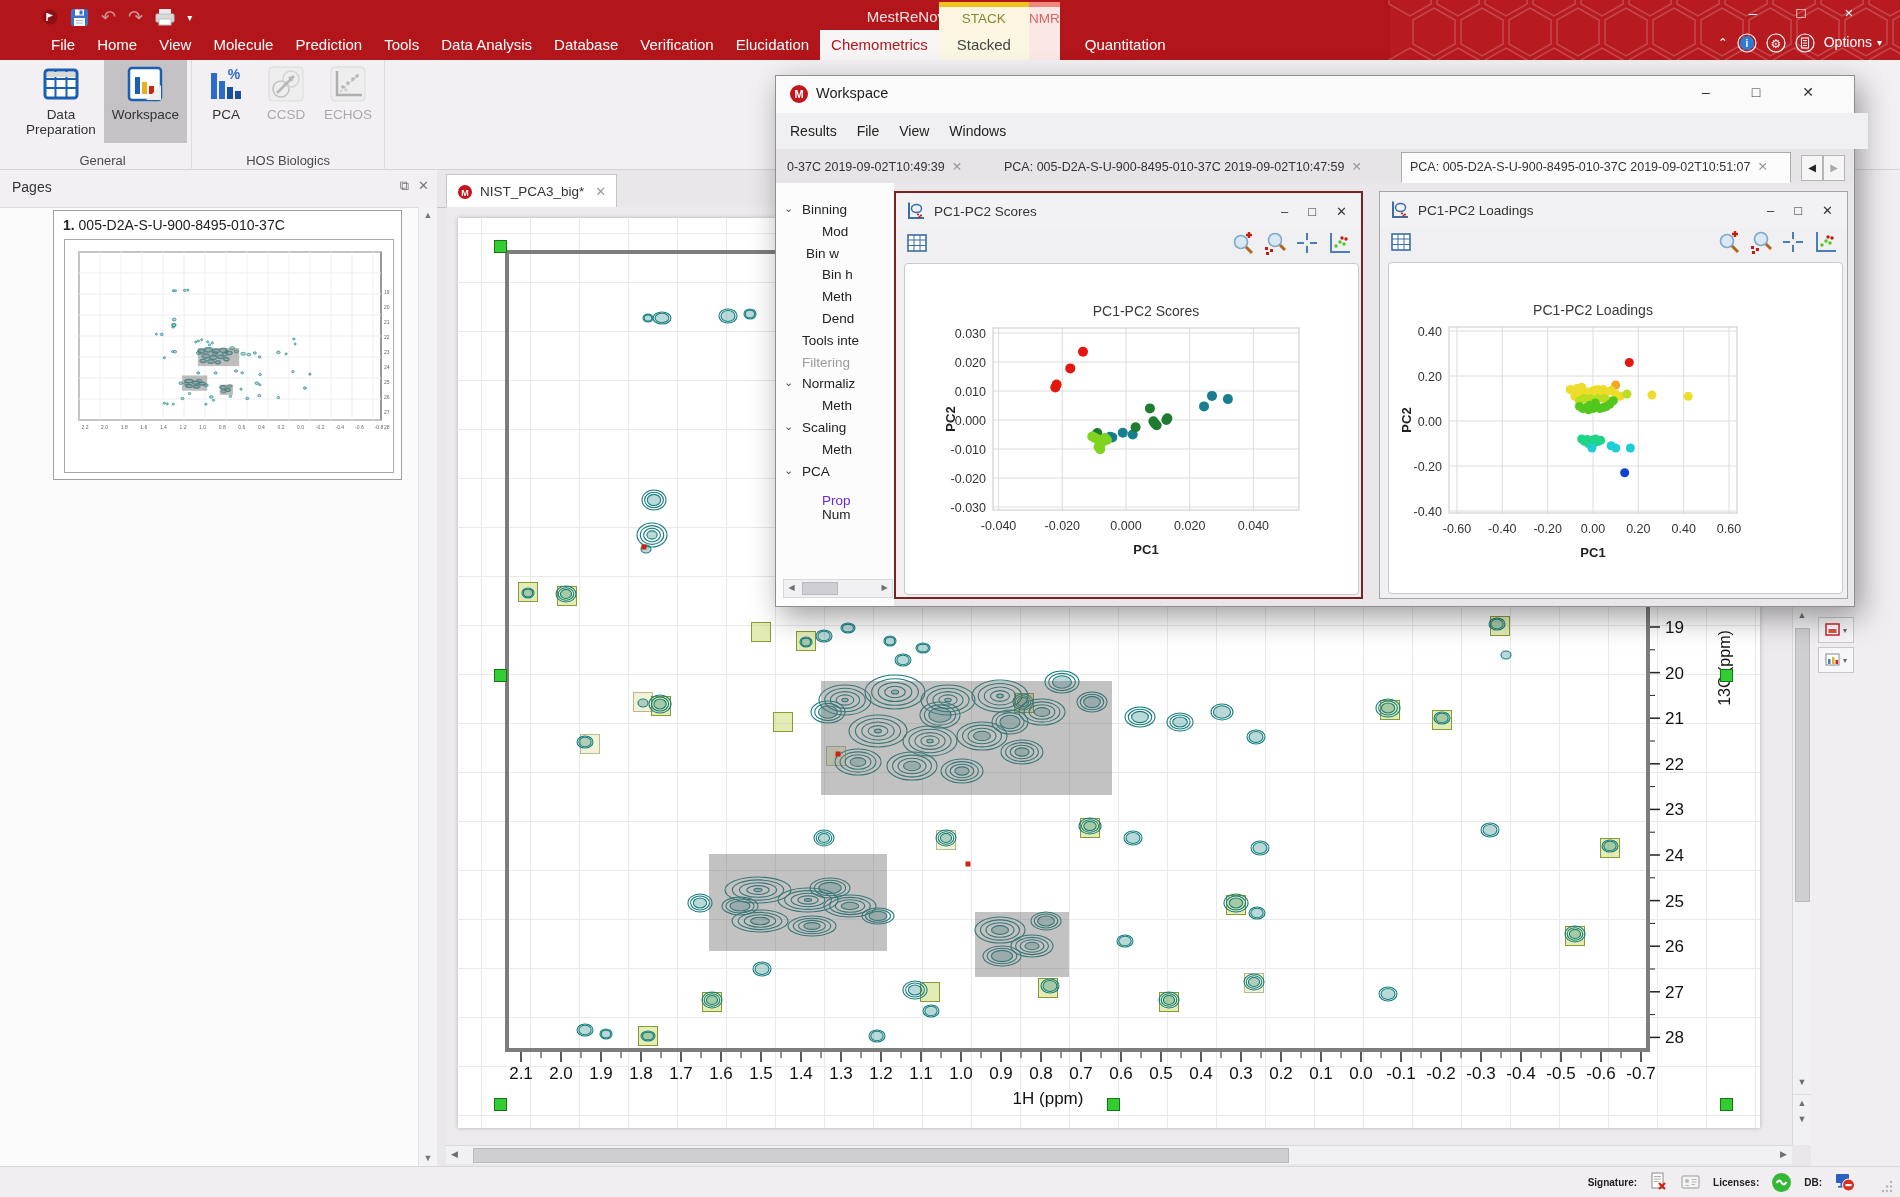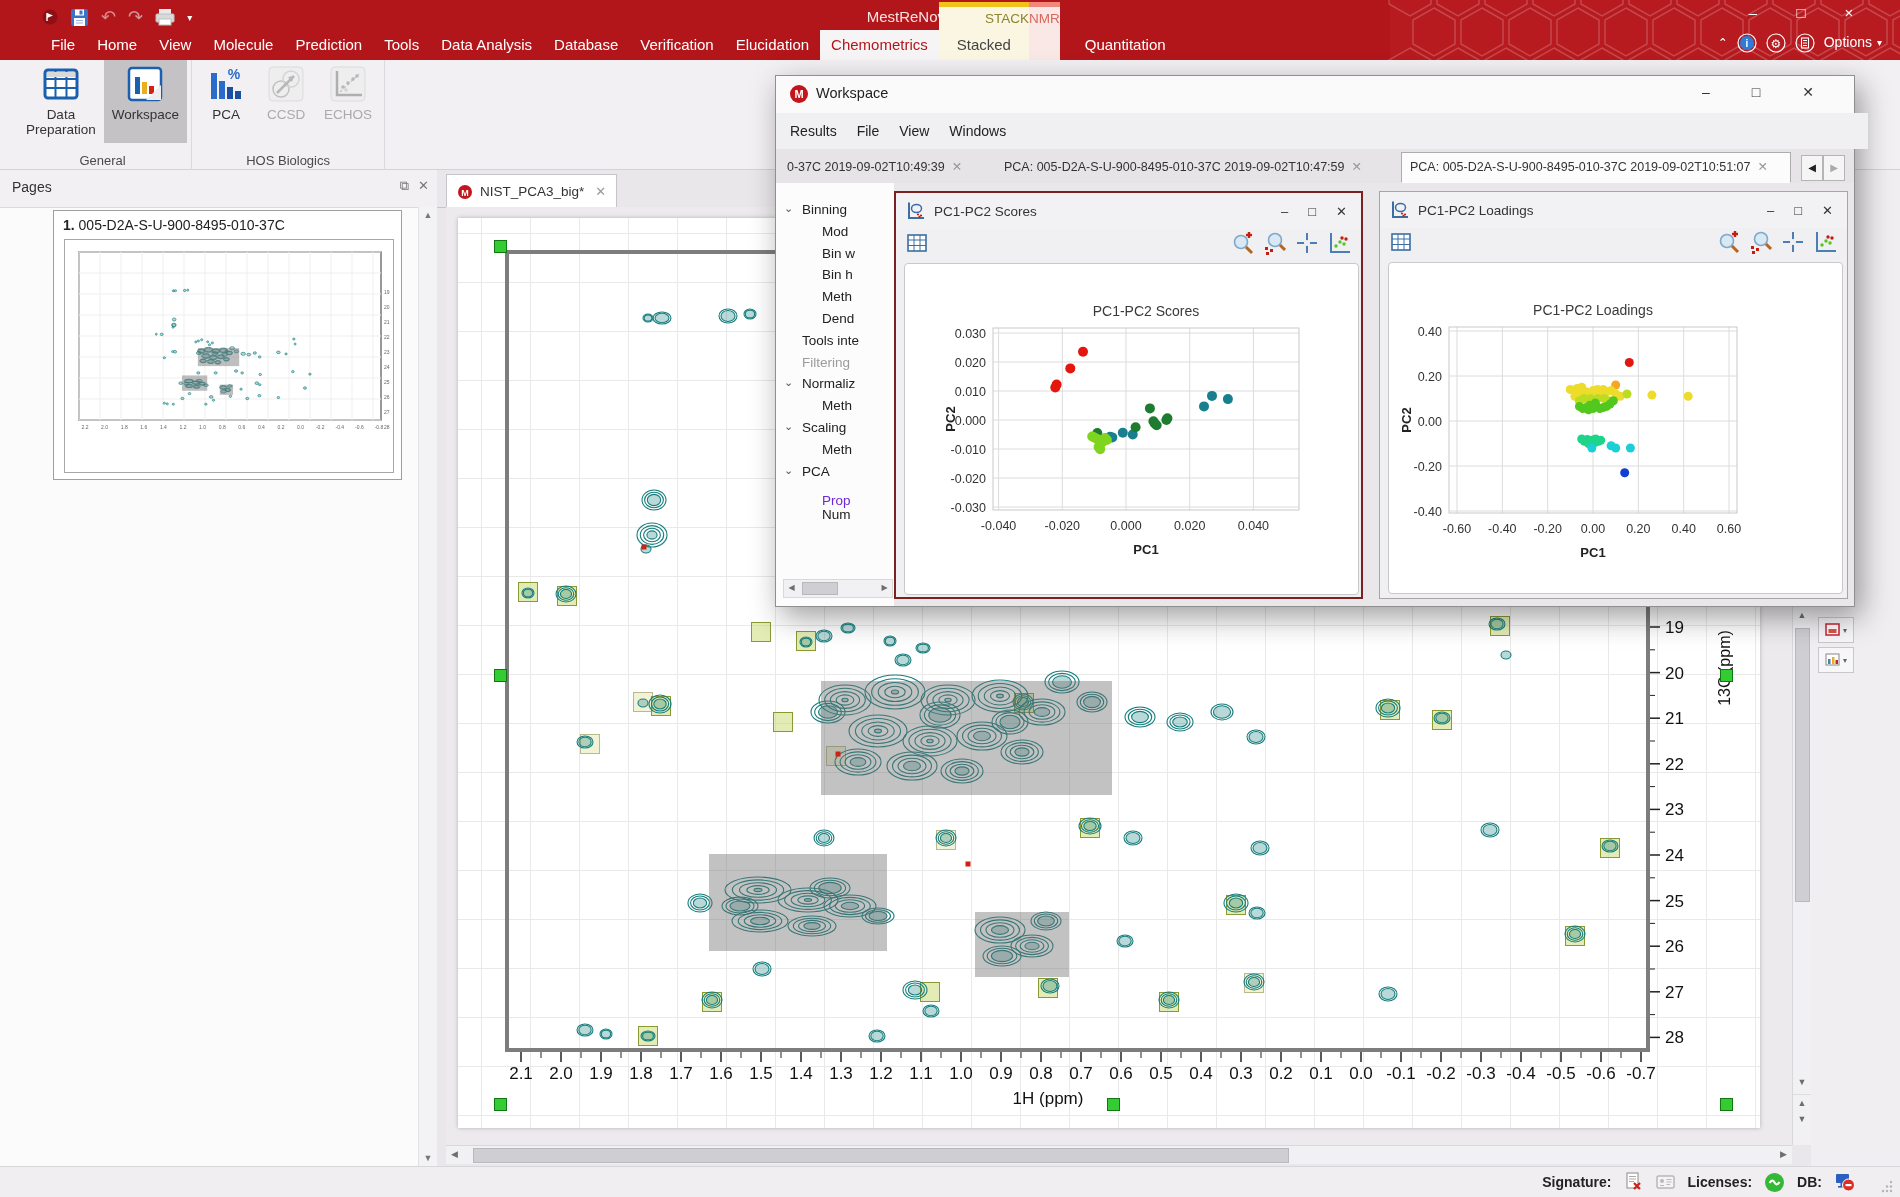--- a/index.html
+++ b/index.html
@@ -10,21 +10,21 @@
   #qat{position:absolute;left:42px;top:4px;height:26px;display:flex;align-items:center;gap:12px;}
   #qat span{display:inline-flex;align-items:center;}
   #apptitle{position:absolute;left:830px;top:8px;width:160px;text-align:center;color:#F6E3E3;font-size:15px;}
   #winctrl{position:absolute;right:42px;top:4px;display:flex;gap:30px;color:#fff;font-size:15px;}
   #winctrl span{width:18px;text-align:center;cursor:default;}
   #menurow{position:absolute;left:40px;top:2px;height:58px;display:flex;align-items:flex-end;}
   .rtab{height:30px;line-height:30px;padding:0 11px;color:#fff;font-size:15px;white-space:nowrap;}
   .rtab.selected{background:#F6F4F5;color:#B2161B;}
   .rgroup{position:relative;height:58px;display:flex;flex-direction:column;}
   .rgbar{height:5px;}
-  .rglabel{height:23px;line-height:23px;text-align:right;font-size:13.5px;}
+  .rglabel{height:23px;line-height:23px;text-align:center;font-size:13.5px;}
   .rgitems{display:flex;height:30px;}
   .rgitems .rtab{color:#444;padding:0 18px;}
   #ribbonright{position:absolute;right:18px;top:33px;display:flex;align-items:center;gap:9px;color:#fff;font-size:14px;}
   
   #toolbar{position:absolute;left:0;top:60px;width:1900px;height:110px;background:#F2F0F3;border-bottom:1px solid #D5D2D6;display:flex;padding-left:14px;box-sizing:border-box;}
   .tsection{position:relative;height:110px;border-right:1px solid #DCDADE;display:flex;align-items:flex-start;padding:0 4px;}
   .tseclabel{position:absolute;bottom:2px;left:0;right:0;text-align:center;font-size:13px;color:#4A4A4A;}
   .tbtn{display:flex;flex-direction:column;align-items:center;padding:5px 8px 0 8px;min-width:60px;height:83px;box-sizing:border-box;}
   .tbtn.selected{background:#C4C2C5;}
   .tbtn .tlabel{font-size:13.5px;color:#333;text-align:center;line-height:15px;margin-top:4px;white-space:pre-line;}
@@ -74,21 +74,21 @@
   .trow .chev{position:absolute;left:8px;top:2px;font-size:11px;color:#555;}
   .mdichild{position:absolute;background:#F0EFF1;box-sizing:border-box;}
   .mdititle{position:absolute;left:0;top:0;right:0;height:36px;background:#F2F1F3;display:flex;align-items:center;padding:0 10px;gap:8px;}
   .mdititle .t{font-size:13.5px;color:#333;flex:1;}
   .mdictrl{display:flex;gap:20px;font-size:13px;color:#333;margin-right:4px;}
   .mditools{position:absolute;left:0;top:36px;right:0;height:28px;display:flex;align-items:center;padding:0 10px;}
   .mditools .right{margin-left:auto;display:flex;gap:8px;align-items:center;}
   .chartcard{position:absolute;left:8px;top:70px;width:453px;height:330px;background:#FFF;border:1px solid #C9C9C9;border-radius:4px;}
   #treescroll{position:absolute;left:7px;top:503px;width:108px;height:17px;background:#F1F0F2;border:1px solid #D8D8D8;}
   
-  #statusbar{position:absolute;left:0;top:1166px;width:1900px;height:31px;background:#F0EEF1;border-top:1px solid #D8D6DA;display:flex;align-items:center;justify-content:flex-end;gap:12px;padding-right:44px;box-sizing:border-box;font-size:14px;color:#222;}
+  #statusbar{position:absolute;left:0;top:1166px;width:1900px;height:31px;background:#F0EEF1;border-top:1px solid #D8D6DA;display:flex;align-items:center;justify-content:flex-end;gap:12px;padding-right:44px;box-sizing:border-box;font-size:10px;color:#222;}
   #statusbar b{font-weight:bold;}
   svg text{font-family:"Liberation Sans","DejaVu Sans",sans-serif;}
 </style>
 </head>
 <body>
 
 <div id="app">
 
   <div id="ribbon">
     <svg id="hexsvg" class="abs" style="right:0;top:0;" width="570" height="60">
@@ -910,21 +910,21 @@
     <div id="wscontent">
       <div id="wstree">
           <div class="trow" style="top: 17px;">
             <span class="chev">⌄</span>
             <span style="position: absolute; left: 26px; top: 2px; color: rgb(34, 34, 34);">Binning</span>
           </div>
           <div class="trow" style="top: 38.8px;">
             <span style="position: absolute; left: 46px; top: 2px; color: rgb(34, 34, 34);">Mod</span>
           </div>
           <div class="trow" style="top: 60.6px;">
-            <span style="position: absolute; left: 46px; top: 2px; color: rgb(34, 34, 34);">Bin w</span>
+            <span style="position: absolute; left: 30px; top: 2px; color: rgb(34, 34, 34);">Bin w</span>
           </div>
           <div class="trow" style="top: 82.4px;">
             <span style="position: absolute; left: 46px; top: 2px; color: rgb(34, 34, 34);">Bin h</span>
           </div>
           <div class="trow" style="top: 104.2px;">
             <span style="position: absolute; left: 46px; top: 2px; color: rgb(34, 34, 34);">Meth</span>
           </div>
           <div class="trow" style="top: 126px;">
             <span style="position: absolute; left: 46px; top: 2px; color: rgb(34, 34, 34);">Dend</span>
           </div>

